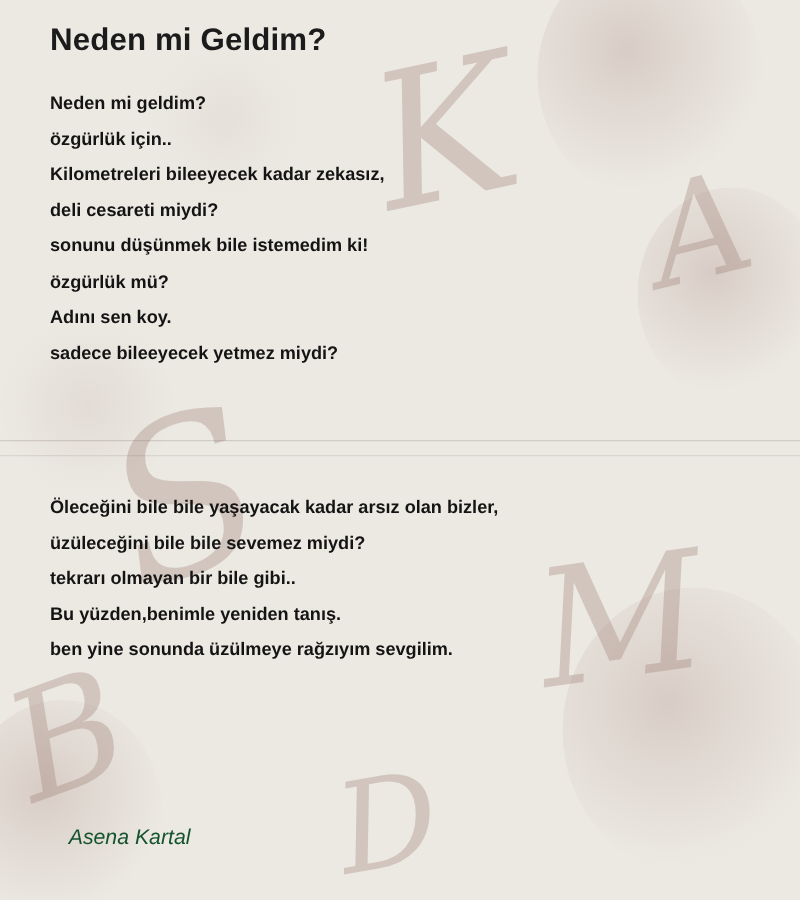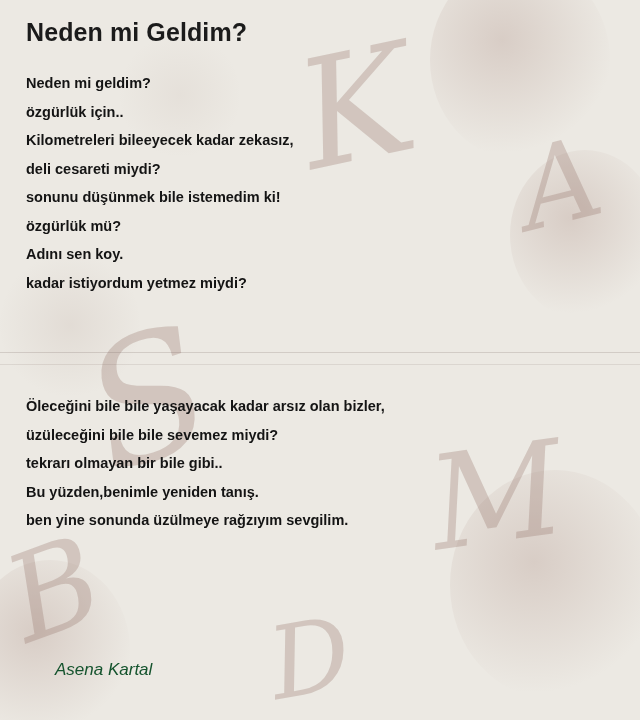--- a/index.html
+++ b/index.html
@@ -68,21 +68,21 @@
     width: 640px;
     height: 1px;
     background: rgba(120,100,95,0.22);
   }
   .rule.r1 { top: 352px; }
   .rule.r2 { top: 364px; background: rgba(120,100,95,0.14); }
 
   .content {
     position: relative;
     z-index: 2;
-    padding: 18px 40px 0 26px;
+    padding: 18px 40px 0 40px;
   }
 
   .poem-title {
     font-size: 25px;
     font-weight: bold;
     color: #1b1b1b;
     margin: 0 0 22px 0;
     letter-spacing: 0.1px;
   }
 
@@ -140,21 +140,21 @@
     <h1 class="poem-title">Neden mi Geldim?</h1>
 
     <div class="stanza">
       <div class="line">Neden mi geldim?</div>
       <div class="line">özgürlük için..</div>
       <div class="line">Kilometreleri bileeyecek kadar zekasız,</div>
       <div class="line">deli cesareti miydi?</div>
       <div class="line">sonunu düşünmek bile istemedim ki!</div>
       <div class="line">özgürlük mü?</div>
       <div class="line">Adını sen koy.</div>
-      <div class="line">kadar istiyordum yetmez miydi?</div>
+      <div class="line">sadece bileeyecek yetmez miydi?</div>
     </div>
 
     <div class="gap"></div>
 
     <div class="stanza">
       <div class="line">Öleceğini bile bile yaşayacak kadar arsız olan bizler,</div>
       <div class="line">üzüleceğini bile bile sevemez miydi?</div>
       <div class="line">tekrarı olmayan bir bile gibi..</div>
       <div class="line">Bu yüzden,benimle yeniden tanış.</div>
       <div class="line">ben yine sonunda üzülmeye rağzıyım sevgilim.</div>

